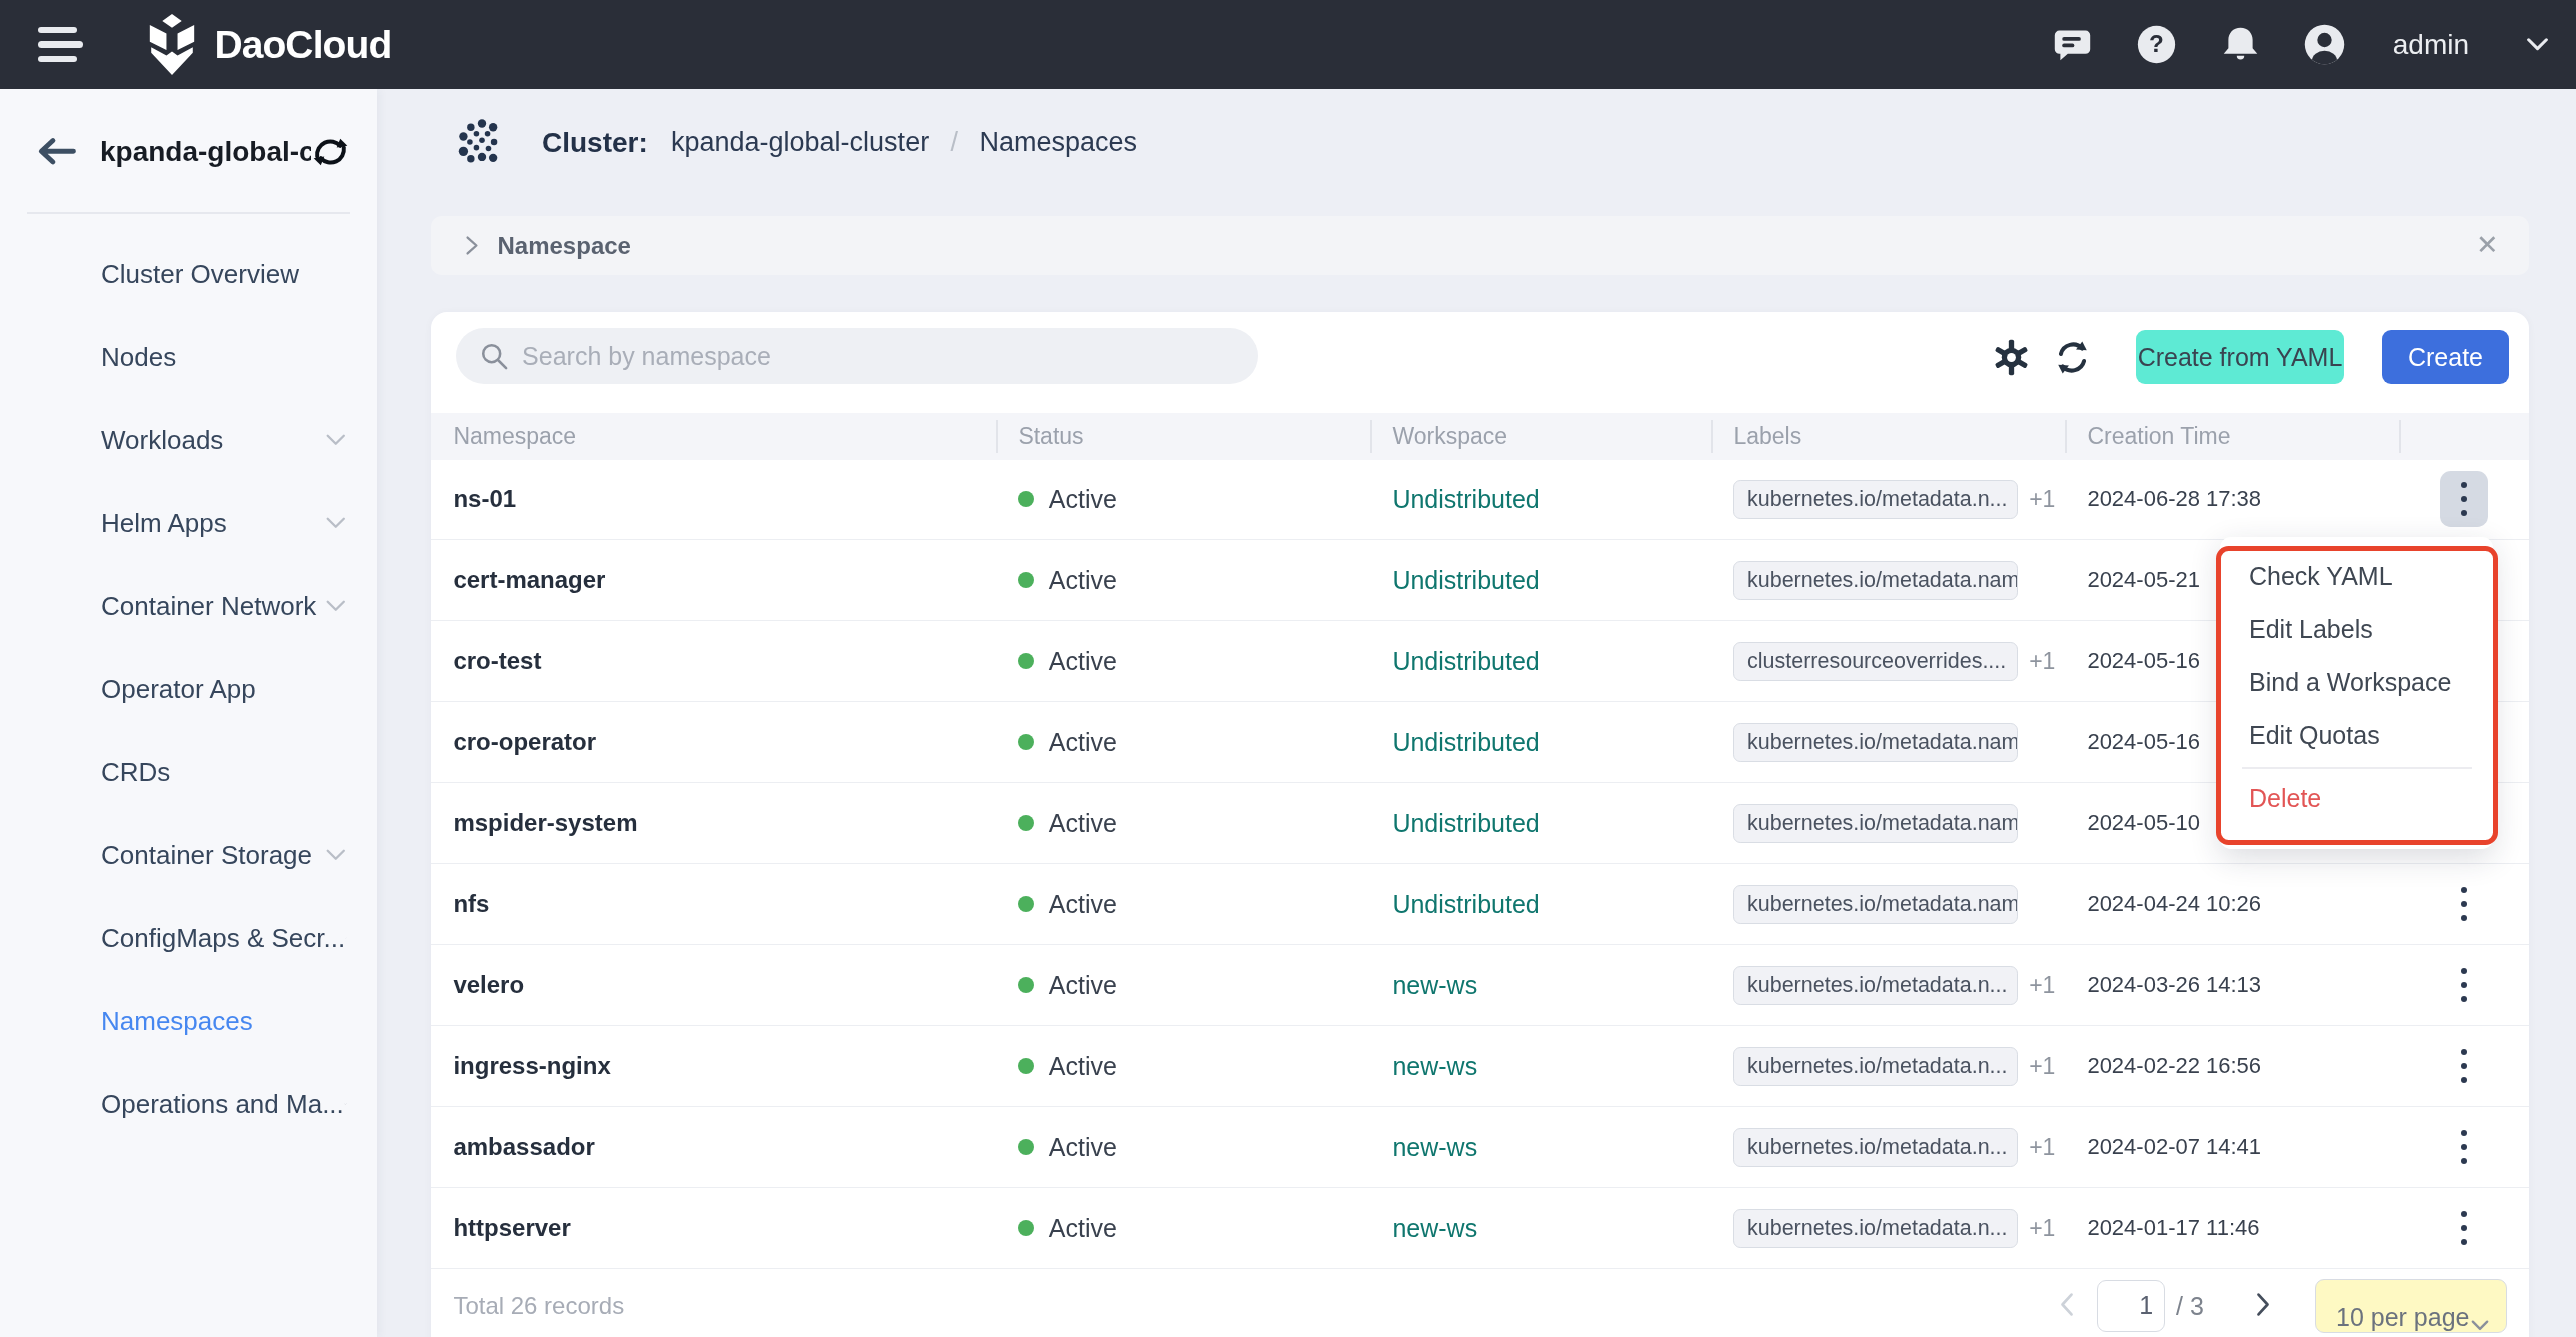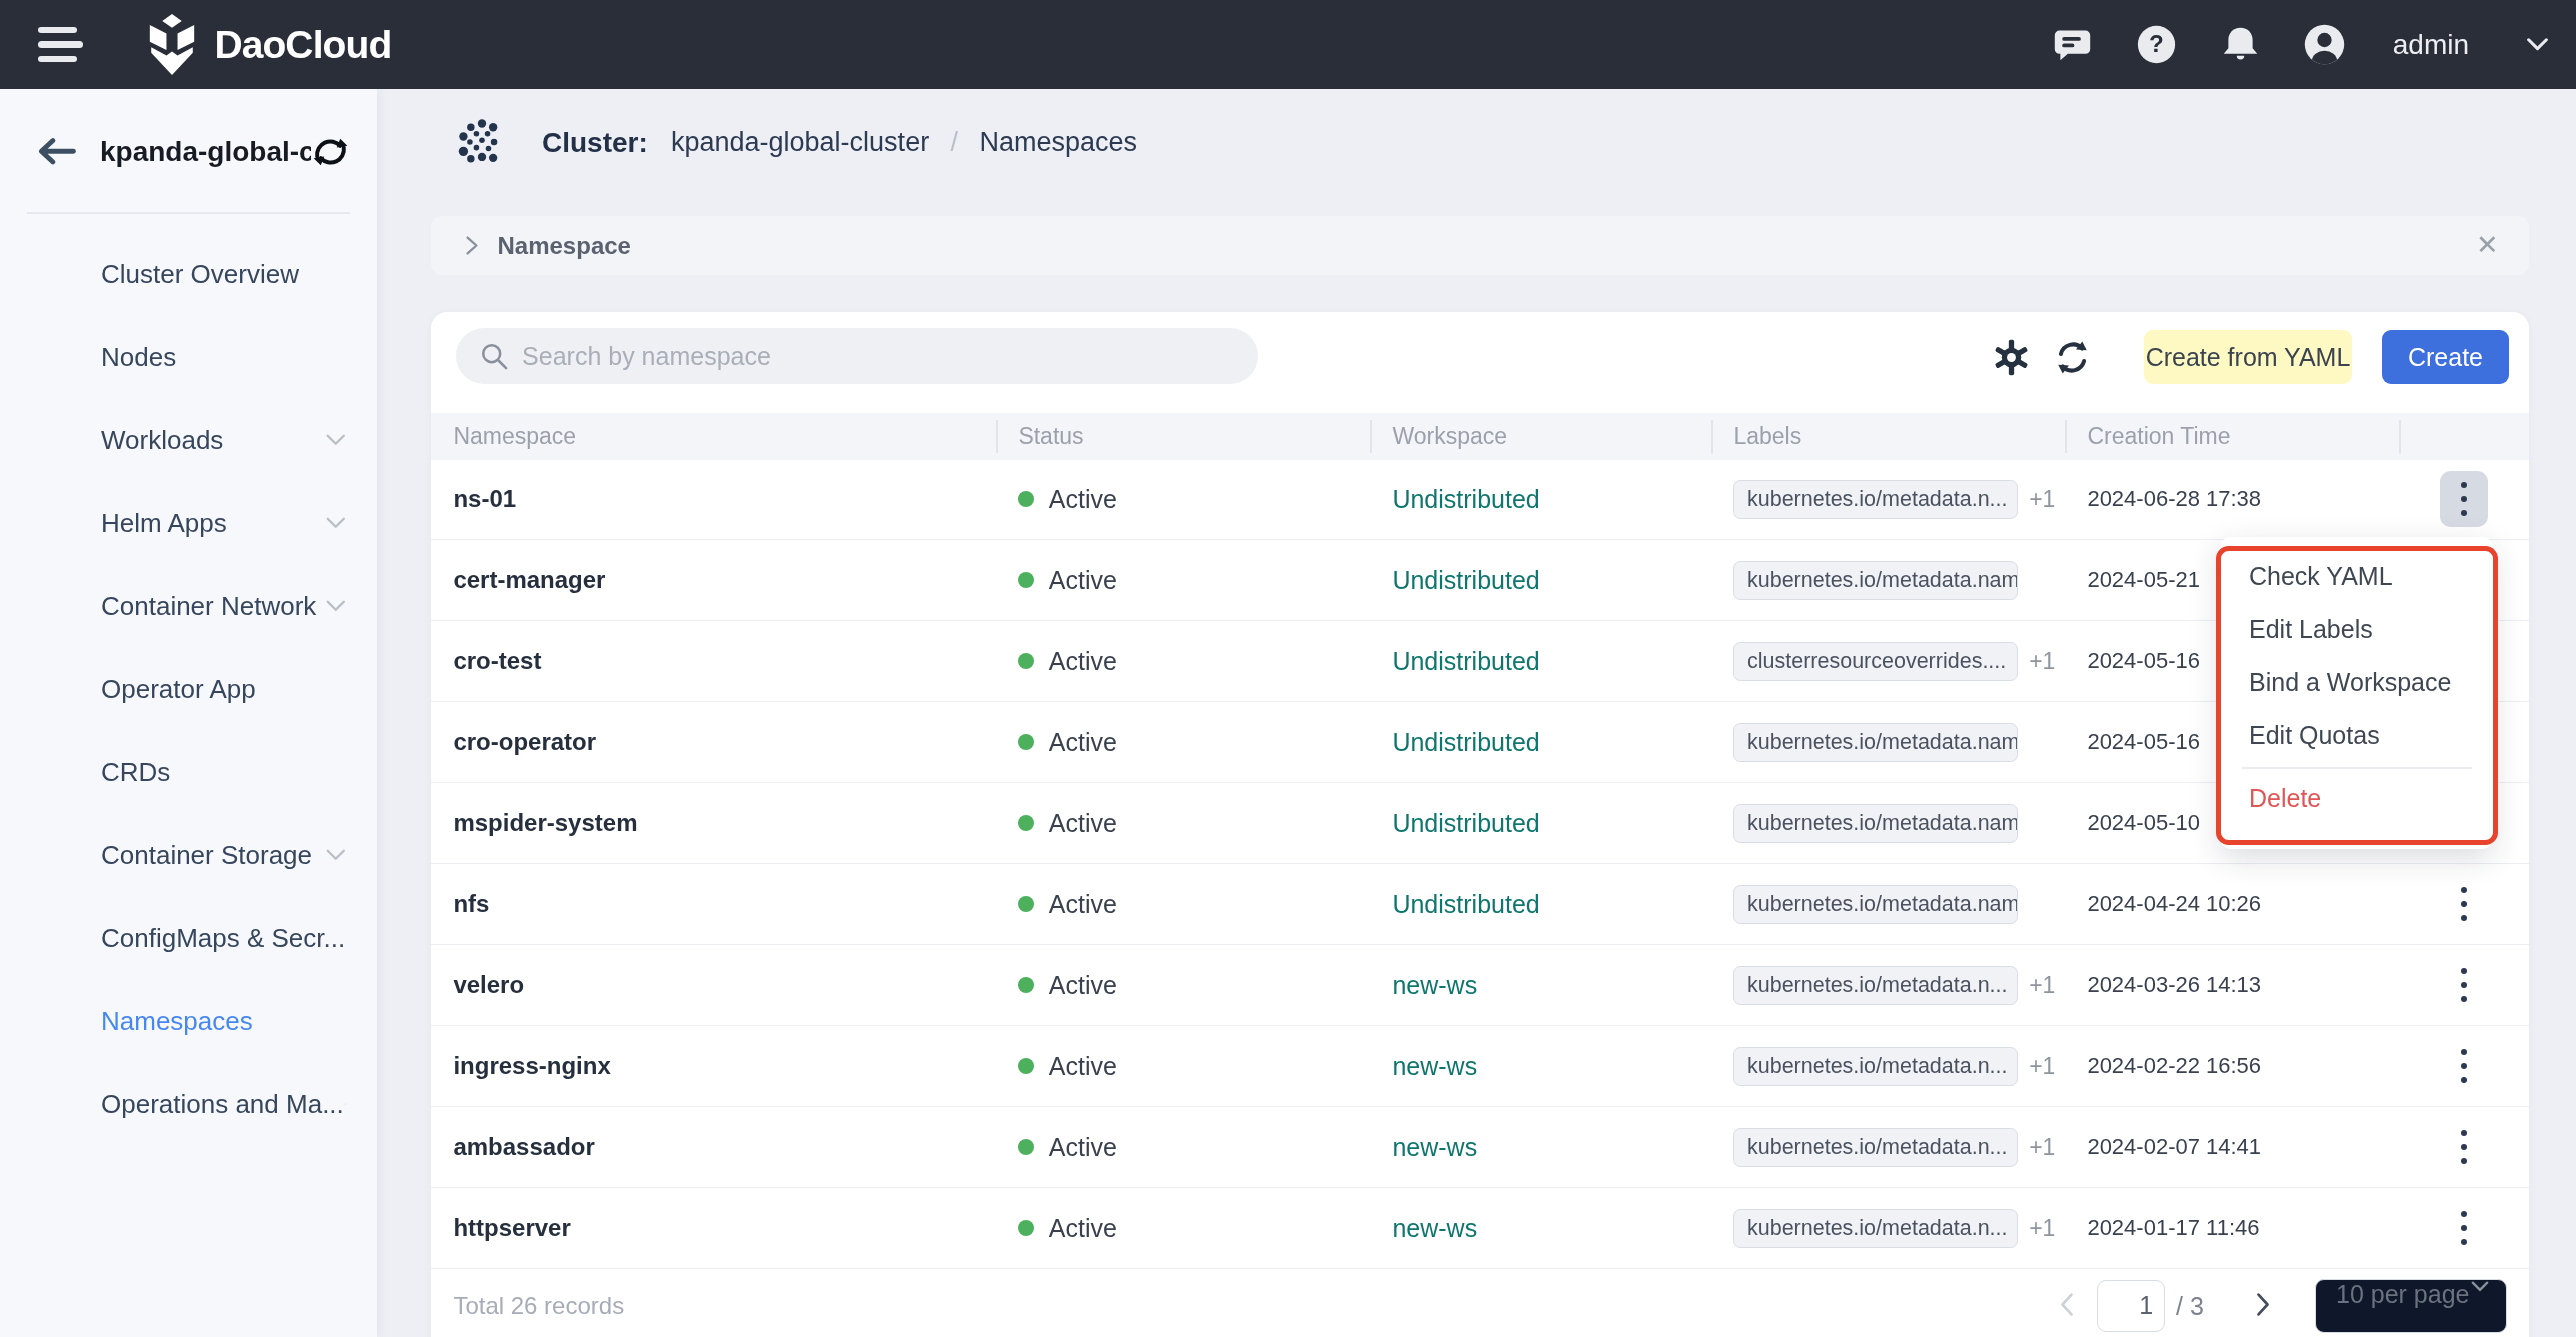--- a/index.html
+++ b/index.html
@@ -64,21 +64,21 @@
   .search{position:absolute;left:25px;top:16px;width:802px;height:56px;background:#eef0f4;border-radius:36px;
     display:flex;align-items:center;padding:0 23px;gap:12.6px;}
   .search input{border:none;outline:none;background:transparent;font-size:25px;color:#39414e;flex:1;
     font-family:"Liberation Sans",sans-serif;}
   .search input::placeholder{color:#a9aeb8;}
   .tool-icon{position:absolute;top:20px;width:50px;height:50px;display:flex;align-items:center;justify-content:center;cursor:pointer;}
   .tool-gear{left:1555px;}
   .tool-refresh{left:1616px;}
   .btn{position:absolute;top:18px;height:54px;border:none;border-radius:9px;font-size:25px;
     font-family:"Liberation Sans",sans-serif;cursor:pointer;display:flex;align-items:center;justify-content:center;}
-  .btn-yaml{left:1705px;width:208px;background:#fef9c3;color:#3a4350;font-weight:500;margin-left:8px;}
+  .btn-yaml{left:1705px;width:208px;background:#5eead4;color:#3a4350;font-weight:500;}
   .btn-create{left:1951px;width:127px;background:var(--accent-blue);color:#fff;font-weight:500;}
 
   
   .thead{position:absolute;left:0;top:101px;width:2098px;height:47px;background:#f4f5f9;display:flex;align-items:center;}
   .th{font-size:23px;color:#9ba1ac;padding-left:22.4px;position:relative;height:100%;display:flex;align-items:center;}
   .th:not(:first-child):before{content:"";position:absolute;left:0;top:7.2px;bottom:7.2px;width:1.8px;background:#e2e4ea;}
   .col-name{width:565px;}
   .col-status{width:374px;}
   .col-ws{width:341px;}
   .col-labels{width:354px;}
@@ -105,21 +105,21 @@
   
   .cfooter{position:absolute;left:0;top:955px;width:2098px;height:77px;}
   .total{position:absolute;left:22.4px;top:50%;transform:translateY(-50%);font-size:24px;color:#a7acb6;}
   .pg-prev{position:absolute;left:1626px;top:50%;transform:translateY(-50%);cursor:default;}
   .pg-input{position:absolute;left:1666px;top:50%;transform:translateY(-50%);width:68px;height:52px;
     border:1.8px solid #d8dce3;border-radius:9px;background:#fff;font-size:25px;color:#5a6170;text-align:right;
     padding-right:10.8px;font-family:"Liberation Sans",sans-serif;outline:none;}
   .pg-total{position:absolute;left:1745px;top:50%;transform:translateY(-50%);font-size:25px;color:#7d838d;}
   .pg-next{position:absolute;left:1822px;top:50%;transform:translateY(-50%);cursor:pointer;}
   .pg-select{position:absolute;left:1884px;top:50%;transform:translateY(-50%);width:192px;height:54px;
-    border:1.8px solid #d8dce3;border-radius:9px;background:#0f172a;display:flex;align-items:flex-start;
+    border:1.8px solid #d8dce3;border-radius:9px;background:#fef9c3;display:flex;align-items:flex-end;
     padding:0 16px 0 20px;cursor:pointer;}
   .pg-select .val{flex:1;font-size:25px;color:#6b727e;}
 
   
   .menu{position:absolute;left:1843px;top:448px;width:273px;height:312px;background:#fff;border-radius:10.8px;
     box-shadow:0 9px 30.5px rgba(30,40,60,.16);z-index:20;padding-top:12.6px;}
   .menu:after{content:"";position:absolute;left:-4.5px;right:-4.5px;top:9px;bottom:4.5px;border:5.4px solid var(--menu-border);
     border-radius:12.6px;pointer-events:none;}
   .menu-item{height:53px;display:flex;align-items:center;padding-left:29px;font-size:25px;color:#3f4752;cursor:pointer;}
   .menu-divider{height:1.8px;background:#ececf0;margin:5.4px 21.5px 3.6px 21.5px;}

